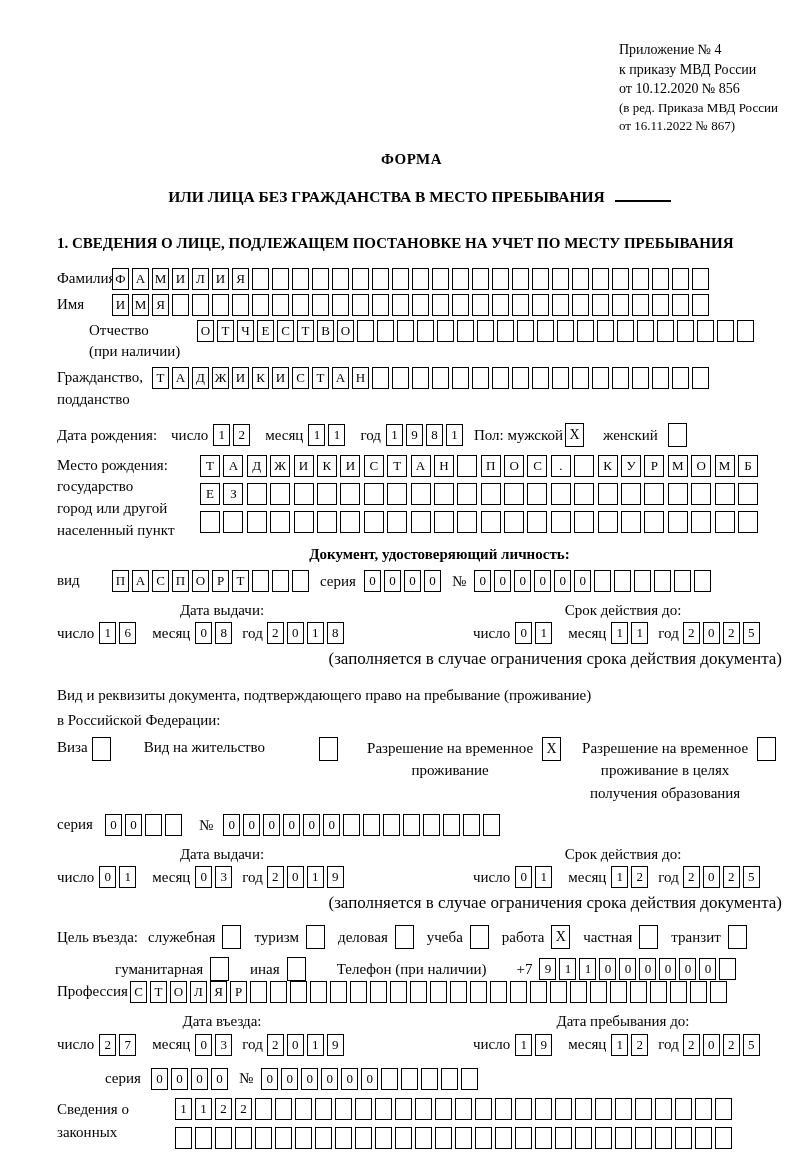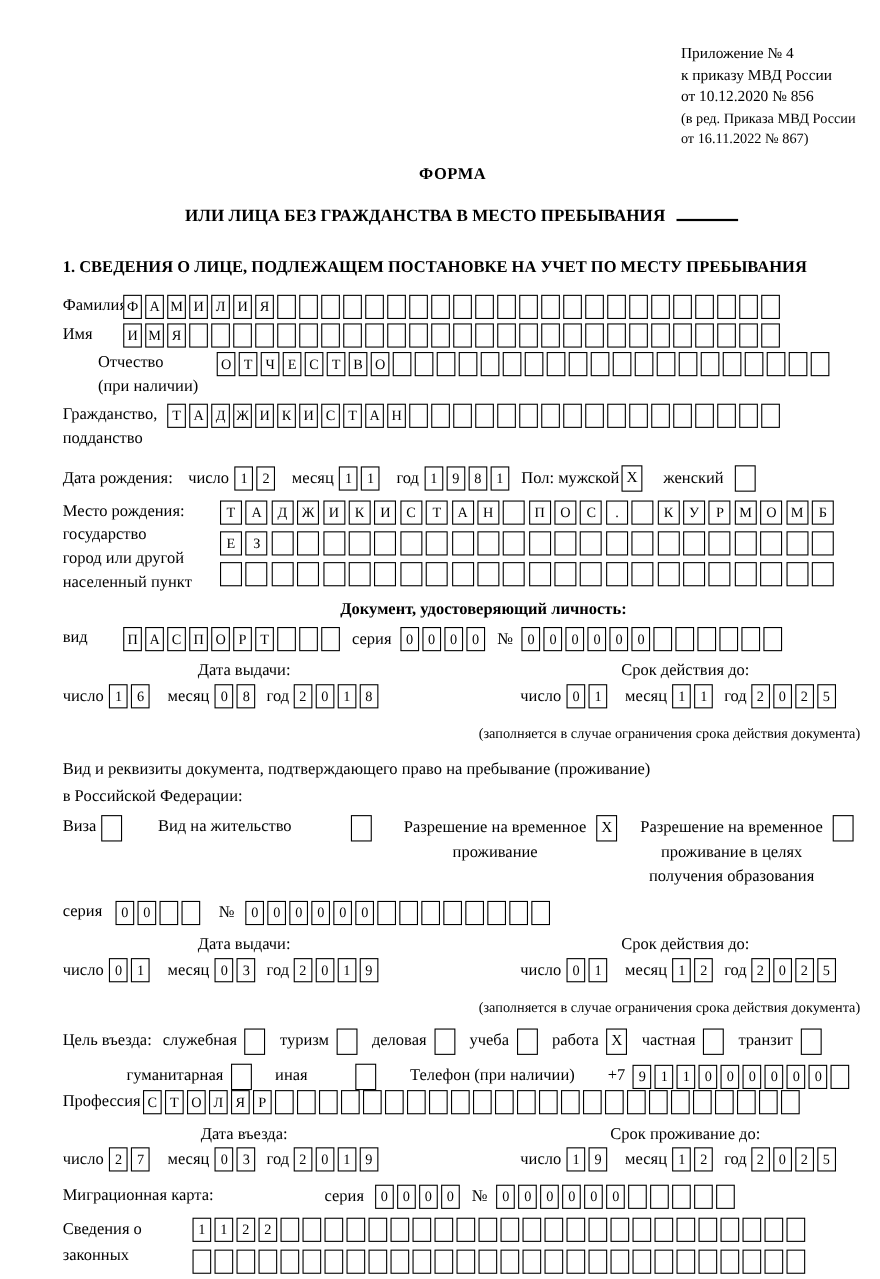--- a/index.html
+++ b/index.html
@@ -53,21 +53,21 @@
   .dates-head{display:flex;margin-top:8px;}
   .dh-left{width:330px;text-align:center;}
   .dh-right{margin-left:86px;width:300px;text-align:center;}
   .dates-row{display:flex;margin-top:2px;align-items:center;}
   .dgroup{display:inline-flex;align-items:center;}
   .dgroup .dlab{margin-right:5px;}
   .dgroup .mlab{margin-left:13px;margin-right:5px;}
   .dgroup .glab{margin-left:7px;margin-right:4px;}
   .dg-left{width:330px;}
   .dg-right{margin-left:86px;}
-  .note{font-size:13px;margin-top:14px;}
+  .note{font-size:17px;margin-top:4px;}
   .note.right{text-align:right;}
 
   .restext{margin-top:12px;line-height:1.65;}
 
   .permits-row{margin-top:4px;}
   .perm-item{display:flex;align-items:flex-start;}
   .perm-item .checkbox{margin-left:9px;}
   .perm-text{text-align:center;line-height:1.5;}
   .pi-2{margin-left:30px;gap:32px;}
   .pi-3{margin-left:26px;}
@@ -596,21 +596,21 @@
       <span>транзит</span>
       <span class="box checkbox"></span>
     </span>
   </div>
 
   <div class="row purpose-row purpose2">
     <span class="p-item p-first">
       <span>гуманитарная</span>
       <span class="box checkbox"></span>
     </span>
-    <span class="p-item" style="margin-left:18px;gap:36px;">
+    <span class="p-item" style="margin-left:18px;">
       <span>иная</span>
       <span class="box checkbox"></span>
     </span>
     <span class="phone-label">Телефон (при наличии)</span>
     <span class="phone-prefix">+7</span>
     <span class="boxes">
         <span class="box">9</span>
         <span class="box">1</span>
         <span class="box">1</span>
         <span class="box">0</span>
@@ -654,21 +654,21 @@
         <span class="box"></span>
         <span class="box"></span>
         <span class="box"></span>
         <span class="box"></span>
         <span class="box"></span>
       </span>
   </div>
 
   <div class="dates-head">
     <span class="dh-left">Дата въезда:</span>
-    <span class="dh-right">Срок проживание до:</span>
+    <span class="dh-right">Дата пребывания до:</span>
   </div>
   <div class="dates-row">
     <span class="dgroup dg-left">
       <span class="dlab">число</span>
       <span class="boxes">
           <span class="box">2</span>
           <span class="box">7</span>
         </span>
       <span class="mlab">месяц</span>
       <span class="boxes">
@@ -698,21 +698,20 @@
       <span class="boxes">
           <span class="box">2</span>
           <span class="box">0</span>
           <span class="box">2</span>
           <span class="box">5</span>
         </span>
     </span>
   </div>
 
   <div class="row migcard-row">
-    <span class="flabel lab-190">Миграционная карта:</span>
     <span class="serlab">серия</span>
     <span class="boxes">
         <span class="box">0</span>
         <span class="box">0</span>
         <span class="box">0</span>
         <span class="box">0</span>
       </span>
     <span class="nlab">№</span>
     <span class="boxes">
         <span class="box">0</span>

